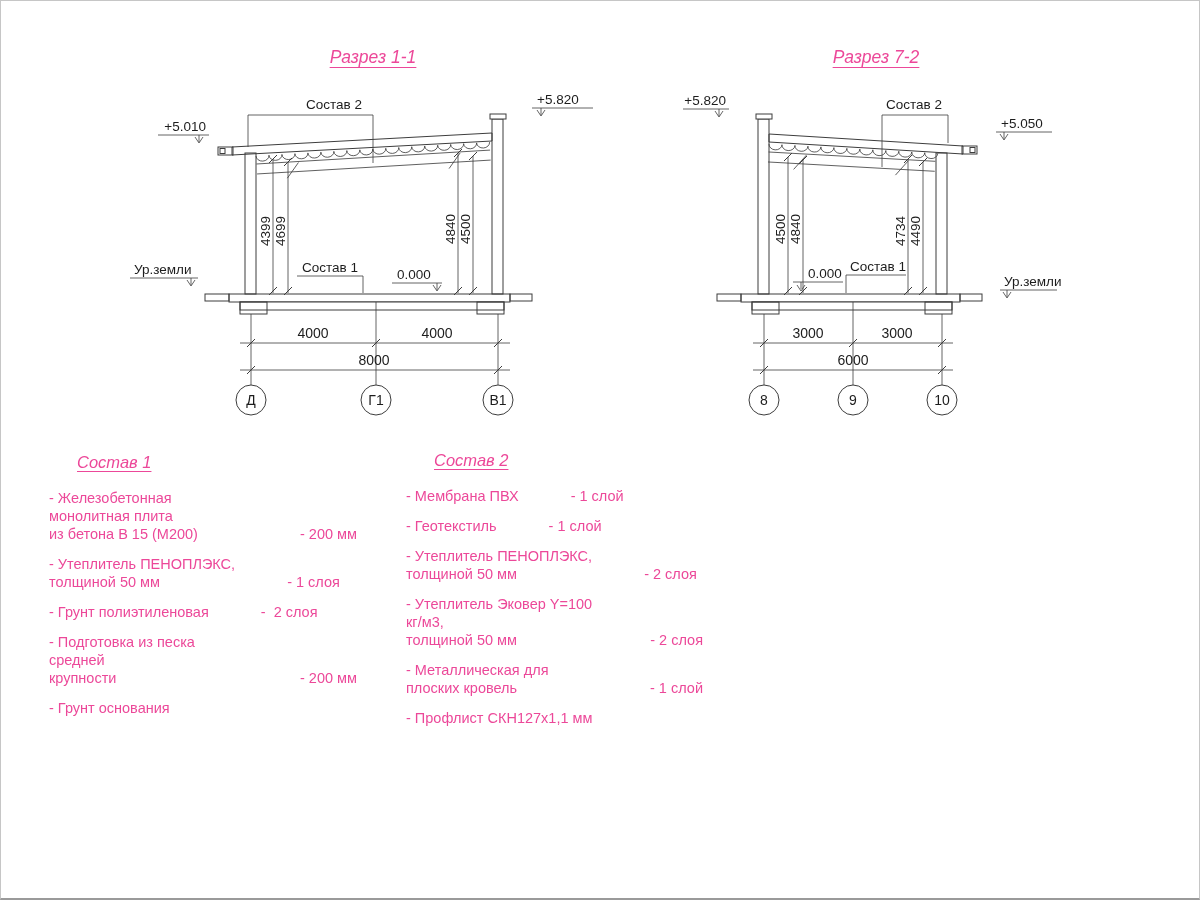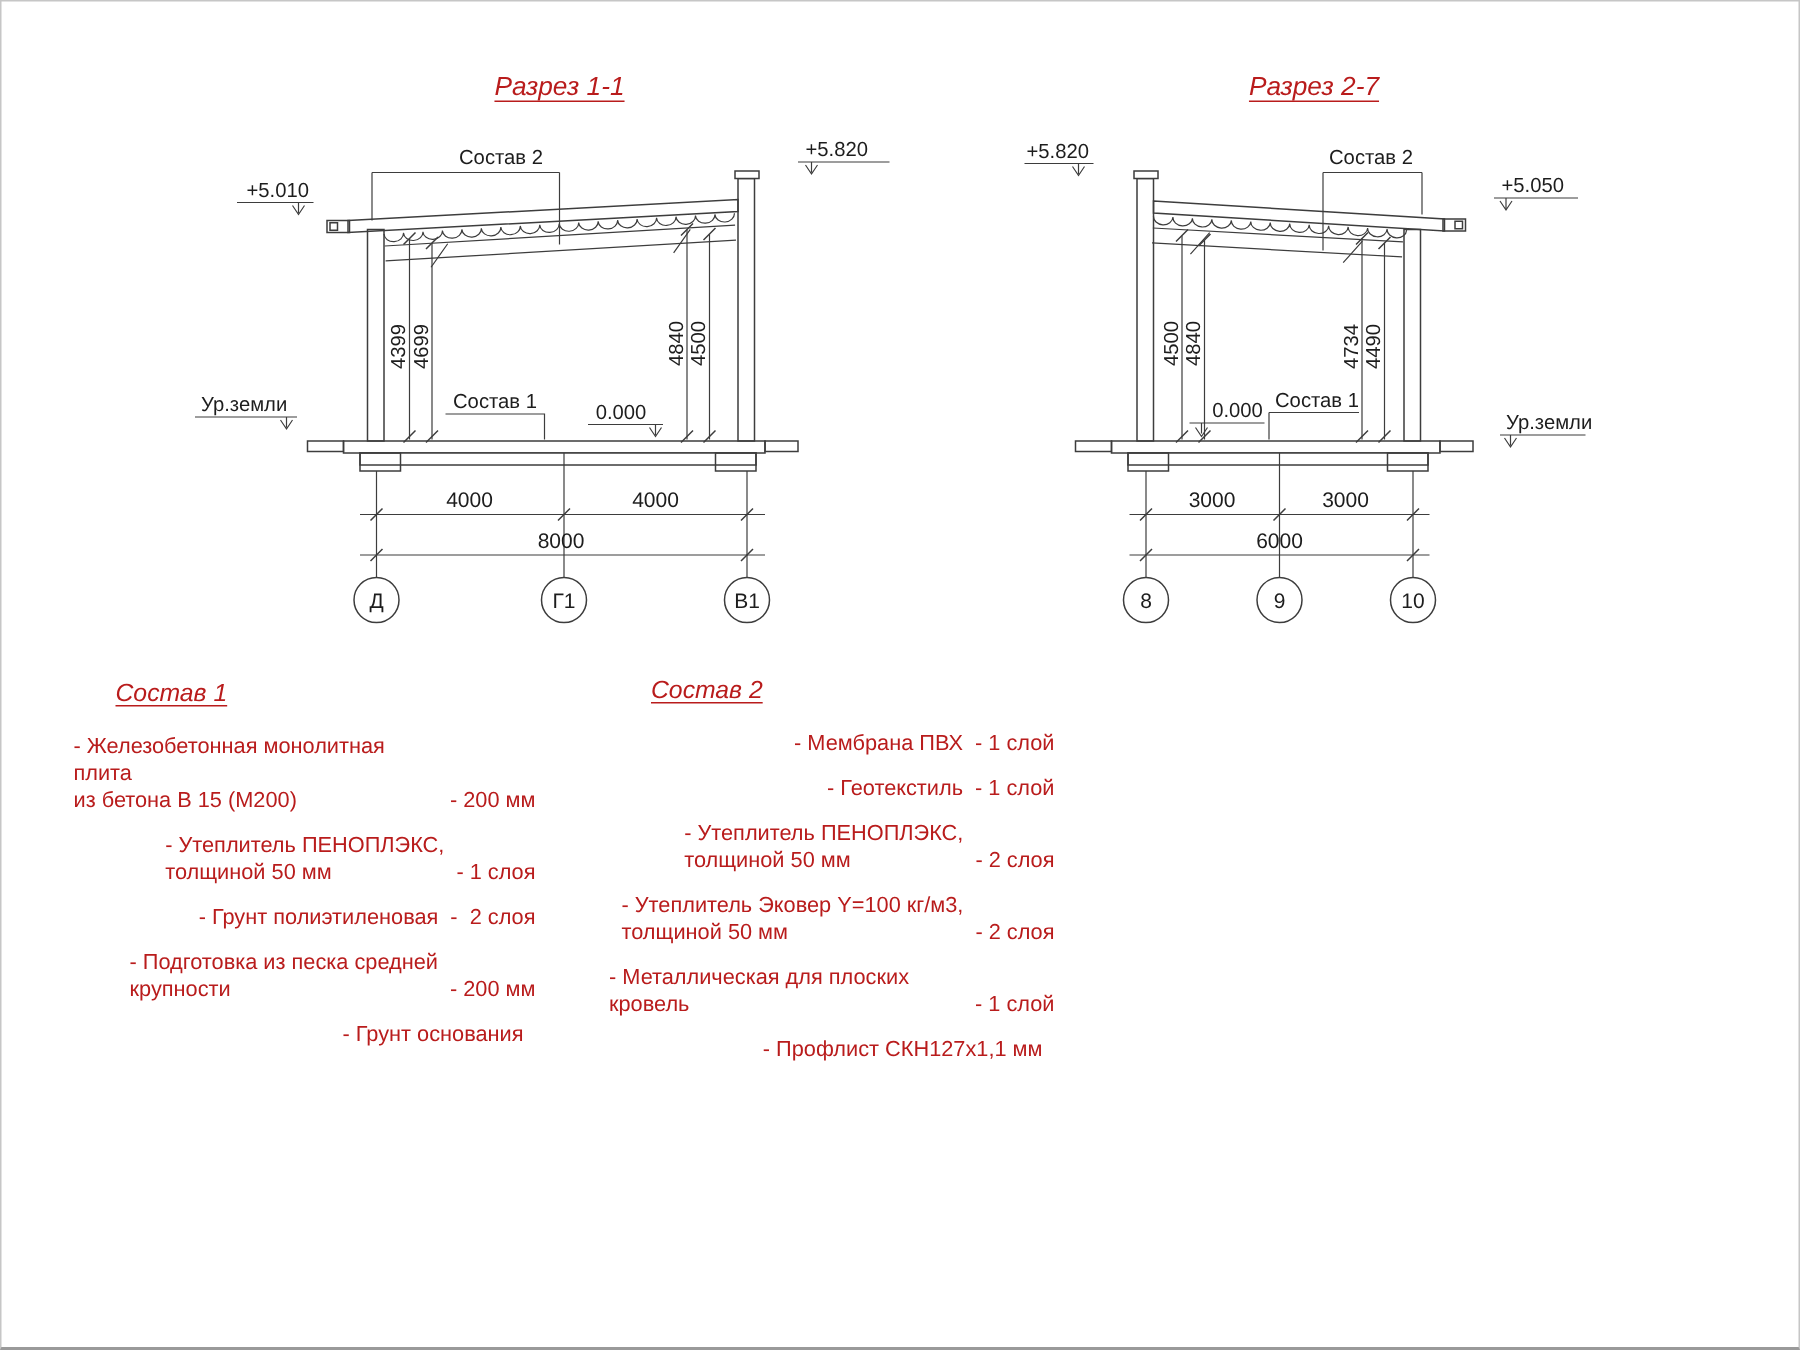--- a/index.html
+++ b/index.html
@@ -1,48 +1,48 @@
 <!DOCTYPE html>
 <html><head>
 <meta charset="utf-8">
 <style>
   html,body{margin:0;padding:0;background:#fff;}
   .sheet{
     position:relative;width:1198px;height:897px;background:#ffffff;
     border:1px solid #c6c6c6;border-bottom:2px solid #9a9a9a;
-    font-family:"Liberation Sans",sans-serif;color:#b91c1c;overflow:hidden;
+    font-family:"Liberation Sans",sans-serif;color:#ec4899;overflow:hidden;
   }
   .sec-title{
     position:absolute;width:200px;text-align:center;
     font-style:italic;font-size:17.5px;text-decoration:underline;text-underline-offset:4px;
   }
   svg{position:absolute;left:0;top:0;}
   svg text{font-family:"Liberation Sans",sans-serif;fill:#1d1d1d;}
   .ln{stroke:#3d3d3d;stroke-width:1;fill:none;}
   .thin{stroke:#3d3d3d;stroke-width:0.8;fill:none;}
   .wfill{fill:#ffffff;stroke:#3d3d3d;stroke-width:1;}
   .dtxt{font-size:13.5px;}
   .atxt{font-size:14px;}
   .comp{position:absolute;font-size:14.5px;}
   .comp-title{
     font-style:italic;font-size:16.5px;text-decoration:underline;
     text-underline-offset:3px;margin:0 0 17px 28px;
   }
-  .comp-item{display:flex;justify-content:flex-end;align-items:flex-end;
-    margin-bottom:12px;line-height:18px;}
+  .comp-item{display:flex;justify-content:flex-start;align-items:flex-end;
+    margin-bottom:12px;line-height:18px;gap:44px;}
   .ci-text{white-space:pre-line;}
   .ci-val{white-space:pre;margin-left:8px;}
 </style>
 </head>
 <body>
 
 <div class="sheet">
 
   <div class="sec-title" style="left:272px;top:46px;">Разрез 1-1</div>
-  <div class="sec-title" style="left:775px;top:46px;">Разрез 2-7</div>
+  <div class="sec-title" style="left:775px;top:46px;">Разрез 7-2</div>
 
   <svg width="1198" height="440" viewBox="0 0 1198 440">
     <defs>
       <pattern id="xh" width="5" height="5" patternUnits="userSpaceOnUse">
         <path d="M0,0 L5,5 M5,0 L0,5" stroke="#8f8f8f" stroke-width="0.6" fill="none"></path>
       </pattern>
       <pattern id="dh" width="7" height="7" patternUnits="userSpaceOnUse">
         <path d="M0,7 L7,0" stroke="#6e6e6e" stroke-width="0.8" fill="none"></path>
       </pattern>
     </defs>

